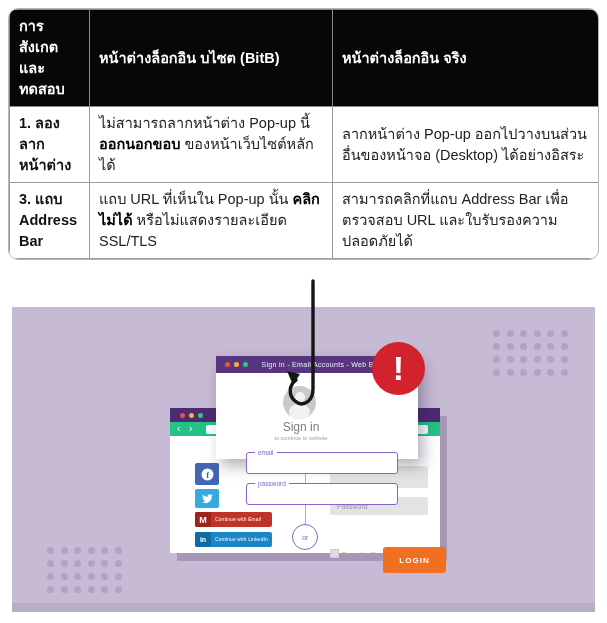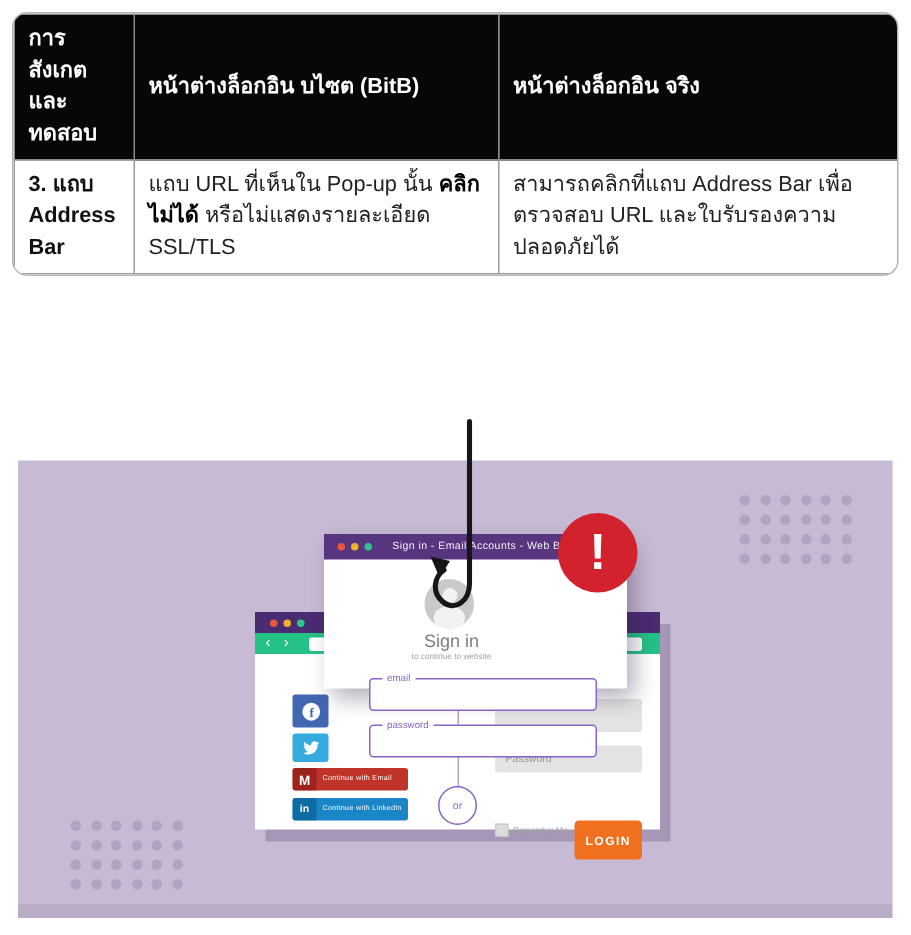--- a/index.html
+++ b/index.html
@@ -59,21 +59,21 @@
       background:#fff;border:1px solid var(--field_purple);display:flex;align-items:center;
       justify-content:center;font-size:7px;color:var(--field_purple);}
 
   .form-col{position:absolute;left:160px;top:30px;width:98px;}
   .gfield{background:#e3e3e3;border-radius:2px;}
   .gfield.f1{height:22px;margin-bottom:9px;}
   .gfield.f2{height:18px;font-size:7px;color:#979797;display:flex;align-items:center;padding-left:7px;}
   .remember-row{position:absolute;left:160px;top:113px;display:flex;align-items:center;gap:3px;}
   .cbox{width:7px;height:7px;background:#ddd;border:1px solid #ccc;}
   .remember-label{font-size:5.5px;color:#a5a5a5;white-space:nowrap;}
-  .login-btn{position:absolute;left:213px;top:111px;width:45px;height:26px;background:var(--login_orange);
+  .login-btn{position:absolute;left:213px;top:111px;width:63px;height:26px;background:var(--login_orange);
       border-radius:3px;color:#fff;font-size:8px;font-weight:bold;letter-spacing:1px;
       display:flex;align-items:center;justify-content:center;}
 
   
   .popup{position:absolute;left:204px;top:49px;width:202px;height:103px;background:#fff;z-index:10;
       box-shadow:5px 7px 14px rgba(40,25,60,0.35);}
   .pp-titlebar{height:17px;background:var(--popup_purple);display:flex;align-items:center;position:relative;}
   .pp-titlebar .dots{display:flex;gap:4px;margin-left:9px;}
   .pp-title{position:absolute;left:30px;right:6px;text-align:center;color:rgba(255,255,255,0.92);
       font-size:7px;letter-spacing:0.3px;white-space:nowrap;}
@@ -115,20 +115,25 @@
         </colgroup>
       <thead>
         <tr>
             <th>การสังเกตและทดสอบ</th>
             <th>หน้าต่างล็อกอิน บไซต (BitB)</th>
             <th>หน้าต่างล็อกอิน จริง</th>
           </tr>
       </thead>
       <tbody>
           <tr>
+            <th>1. ลองลาก หน้าต่าง</th>
+            <td><span>ไม่สามารถลากหน้าต่าง Pop-up นี้ </span><strong>ออกนอกขอบ</strong><span> ของหน้าเว็บไซต์หลักได้</span></td>
+            <td><span>ลากหน้าต่าง Pop-up ออกไปวางบนส่วนอื่นของหน้าจอ (Desktop) ได้อย่างอิสระ</span></td>
+          </tr>
+          <tr>
             <th>3. แถบ Address Bar</th>
             <td><span>แถบ URL ที่เห็นใน Pop-up นั้น </span><strong>คลิกไม่ได้</strong><span> หรือไม่แสดงรายละเอียด SSL/TLS</span></td>
             <td><span>สามารถคลิกที่แถบ Address Bar เพื่อตรวจสอบ URL และใบรับรองความปลอดภัยได้</span></td>
           </tr>
         </tbody>
     </table>
   </div>
 
   <div class="illustration">
 

